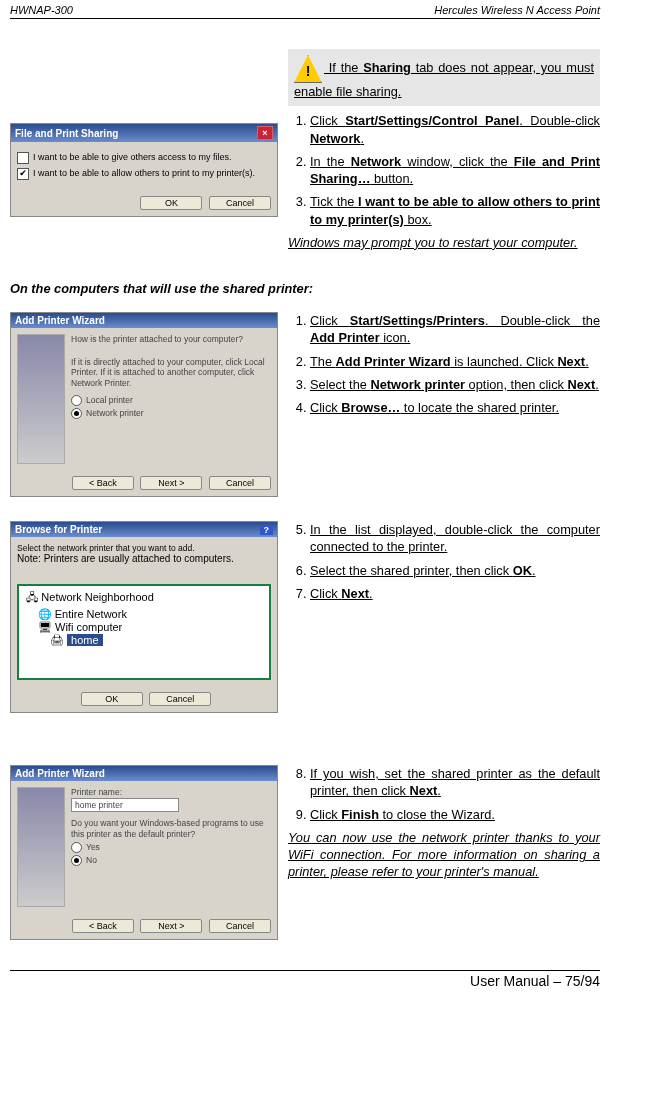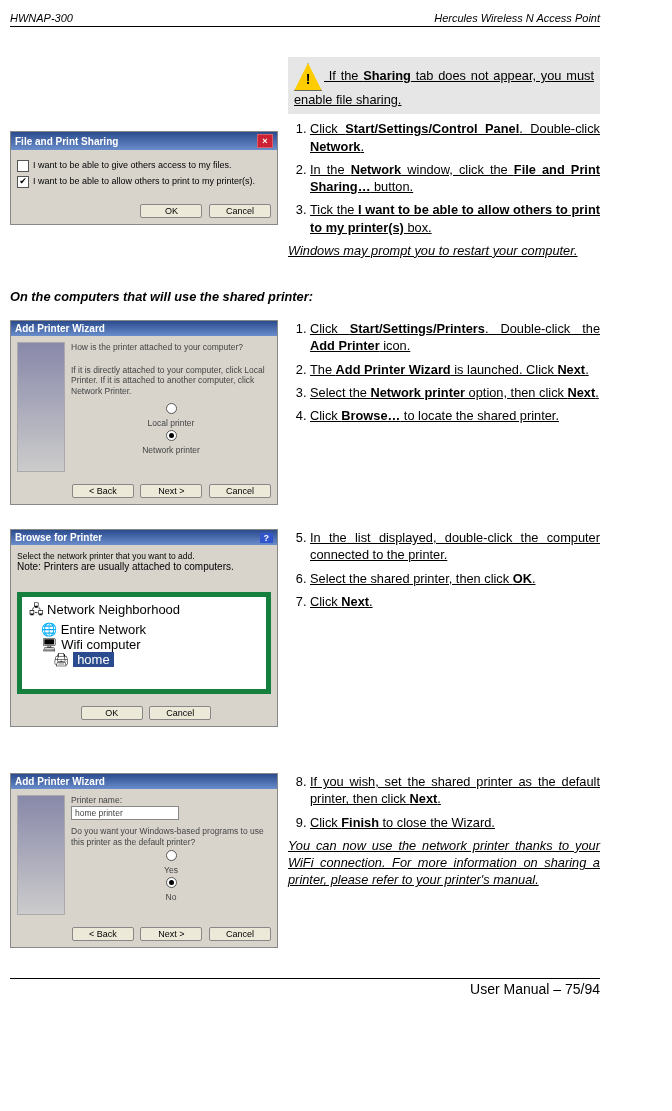--- a/index.html
+++ b/index.html
@@ -6,21 +6,21 @@
     margin: 0;
     padding: 0;
     font-family: Arial, Helvetica, sans-serif;
     font-size: 12.8px;
     color: #000;
     width: 672px;
     background: #fff;
   }
   .page {
     width: 610px;
-    padding: 8px 10px 20px 10px;
+    padding: 0 10px 20px 10px;
     box-sizing: border-box;
   }
   .hdr {
     display: flex;
     justify-content: space-between;
     font-style: italic;
     font-size: 11px;
     border-bottom: 1px solid #000;
     padding: 4px 0 2px 0;
     margin-bottom: 30px;
@@ -149,21 +149,20 @@
     display: inline-block;
     text-align: center;
     line-height: 9px;
     font-size: 9px;
   }
   .radio {
     display: flex;
     align-items: center;
     gap: 4px;
     margin: 2px 0;
-    flex-direction: column;
   }
   .radio .dot {
     width: 9px; height: 9px;
     border: 1px solid #555;
     border-radius: 50%;
     background: #fff;
     display: inline-block;
     position: relative;
   }
   .radio .dot.sel::after {
@@ -193,23 +192,23 @@
   .txtbox {
     border: 1px solid #888;
     background: #fff;
     padding: 1px 3px;
     font-size: 8.5px;
     display: inline-block;
     min-width: 100px;
   }
   .tree {
     background: #fff;
-    border: 5px solid #15803d;
+    border: 2px solid #15803d;
     padding: 3px;
-    font-size: 13px;
+    font-size: 11px;
     height: 86px;
   }
   .tree .row {
     padding-left: 4px;
   }
   .tree .row.ind1 { padding-left: 16px; }
   .tree .row.ind2 { padding-left: 28px; }
   .tree .sel {
     background: #2a4b8d; color: #fff;
     display: inline-block;

